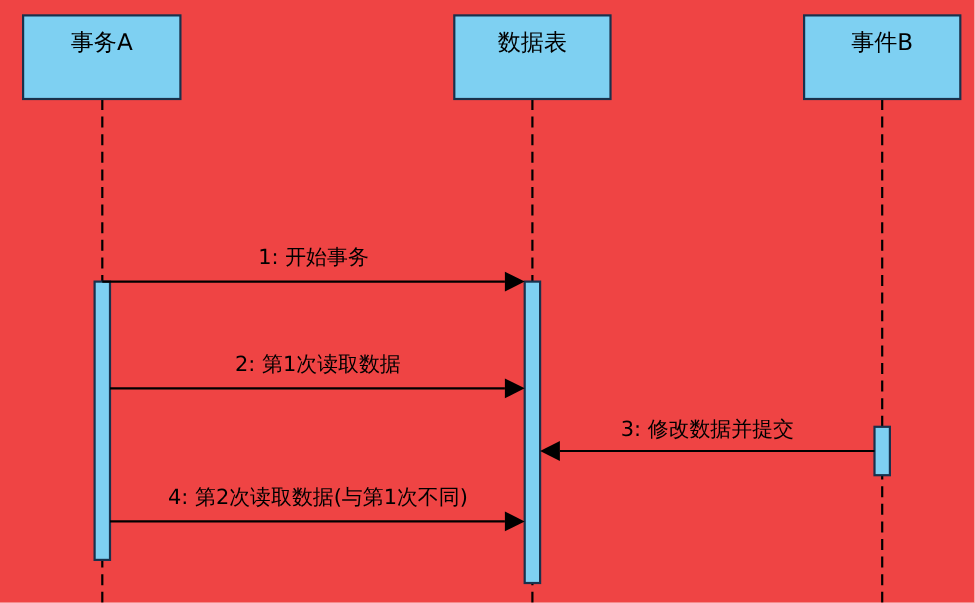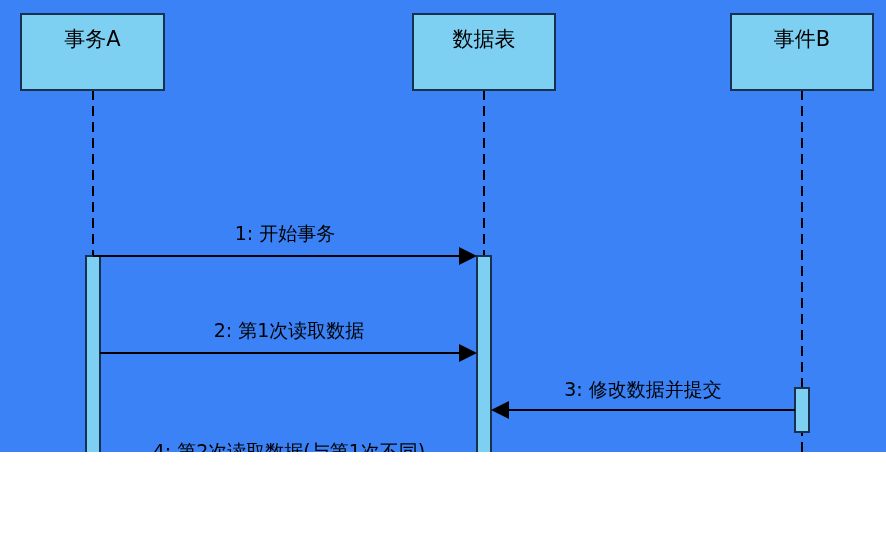--- a/index.html
+++ b/index.html
@@ -6,22 +6,22 @@
     margin: 0;
     padding: 0;
     background: #ffffff;
   }
   body {
     font-family: "DejaVu Sans", "Liberation Sans", sans-serif;
   }
   #canvas {
     position: relative;
     width: 886px;
-    height: 452px;
-    background: #3b82f6;
+    height: 548px;
+    background: #ef4444;
     overflow: hidden;
     text-align: right;
   }
   svg#diagram {
     position: absolute;
     top: 0;
     left: 0;
     width: 886px;
     height: 548px;
     display: block;

